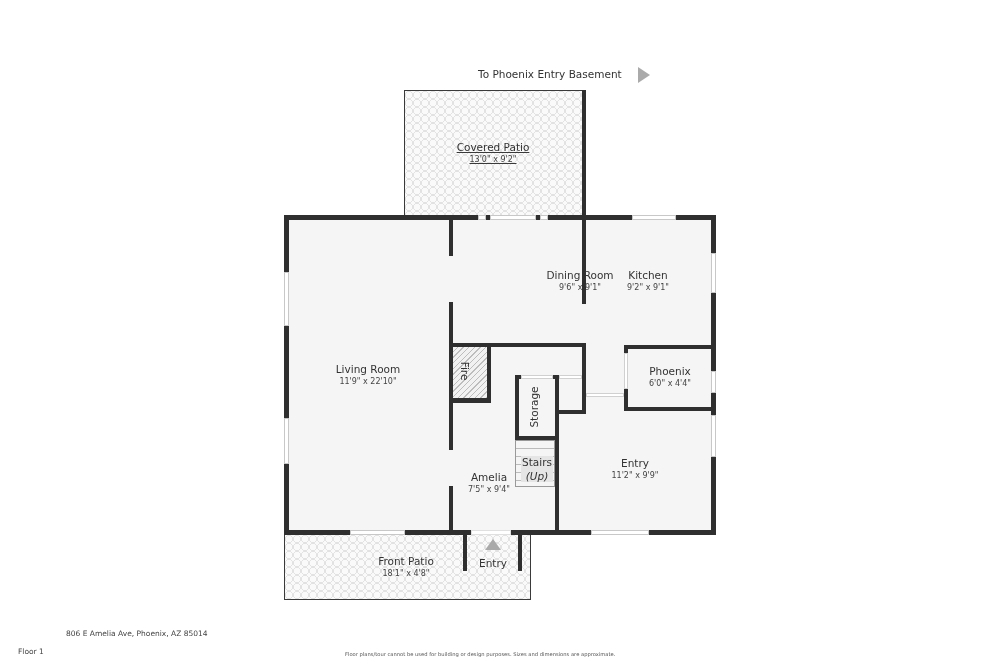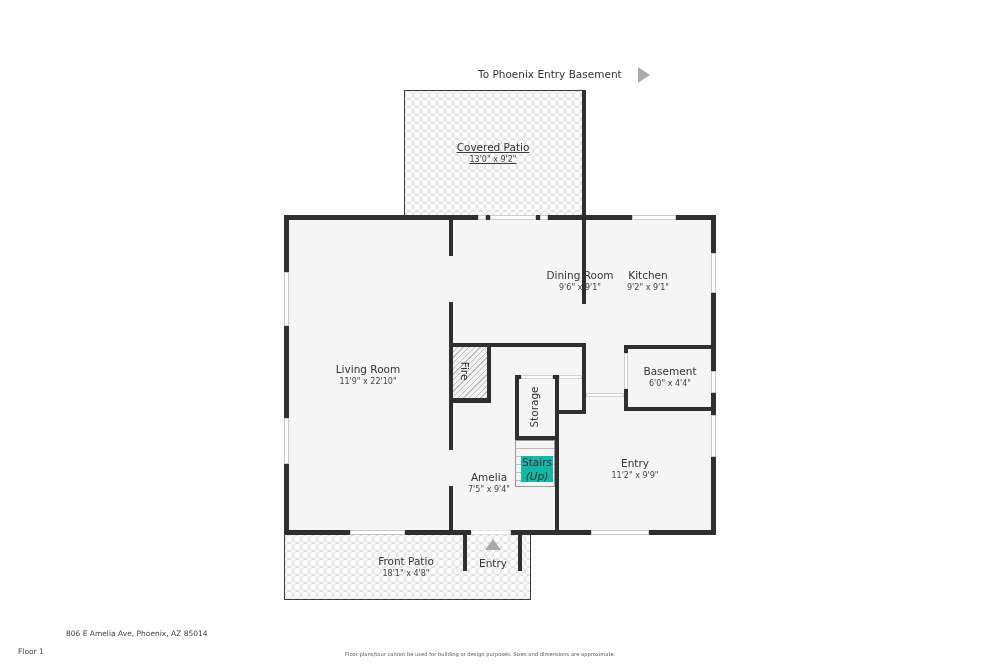--- a/index.html
+++ b/index.html
@@ -103,39 +103,39 @@
 <div class="wall" style="left:515px; top:375px; width:4px; height:112px;"></div>
 <div class="wall" style="left:515px; top:375px; width:6px; height:4px;"></div>
 <div class="win" style="left:521px; top:375px; width:32px; height:4px; border-color:#d0d0d0;"></div>
 <div class="wall" style="left:553px; top:375px; width:6px; height:4px;"></div>
 <div class="win" style="left:559px; top:375px; width:23px; height:4px; border-color:#d0d0d0;"></div>
 <div class="wall" style="left:555px; top:375px; width:4px; height:157px;"></div>
 <div class="wall" style="left:515px; top:436px; width:44px; height:4px;"></div>
 <div class="vert-ccw" style="left:513px; top:401px;">Storage</div>
 
 <div class="stairs-box" style="left:515px; top:440px; width:40px; height:47px;"></div>
-<div class="label" style="left:537px; top:456px; background:#14b8a6; padding:0 1px;">
+<div class="label" style="left:537px; top:456px; background:#e5e5e5; padding:0 1px;">
   <span class="rname">Stairs</span>
   <span class="rname" style="margin-top:2px;font-style:italic;">(Up)</span>
 </div>
 
 <div class="label" style="left:368px; top:363px;">
   <span class="rname">Living Room</span>
   <span class="rdim">11'9" x 22'10"</span>
 </div>
 <div class="label" style="left:532px; top:269px;margin-left:48px;">
   <span class="rname">Dining Room</span>
   <span class="rdim">9'6" x 9'1"</span>
 </div>
 <div class="label" style="left:648px; top:269px;">
   <span class="rname">Kitchen</span>
   <span class="rdim">9'2" x 9'1"</span>
 </div>
 <div class="label" style="left:670px; top:365px;">
-  <span class="rname">Basement</span>
+  <span class="rname">Phoenix</span>
   <span class="rdim">6'0" x 4'4"</span>
 </div>
 <div class="label" style="left:489px; top:471px;">
   <span class="rname">Amelia</span>
   <span class="rdim">7'5" x 9'4"</span>
 </div>
 <div class="label" style="left:635px; top:457px;">
   <span class="rname">Entry</span>
   <span class="rdim">11'2" x 9'9"</span>
 </div>

